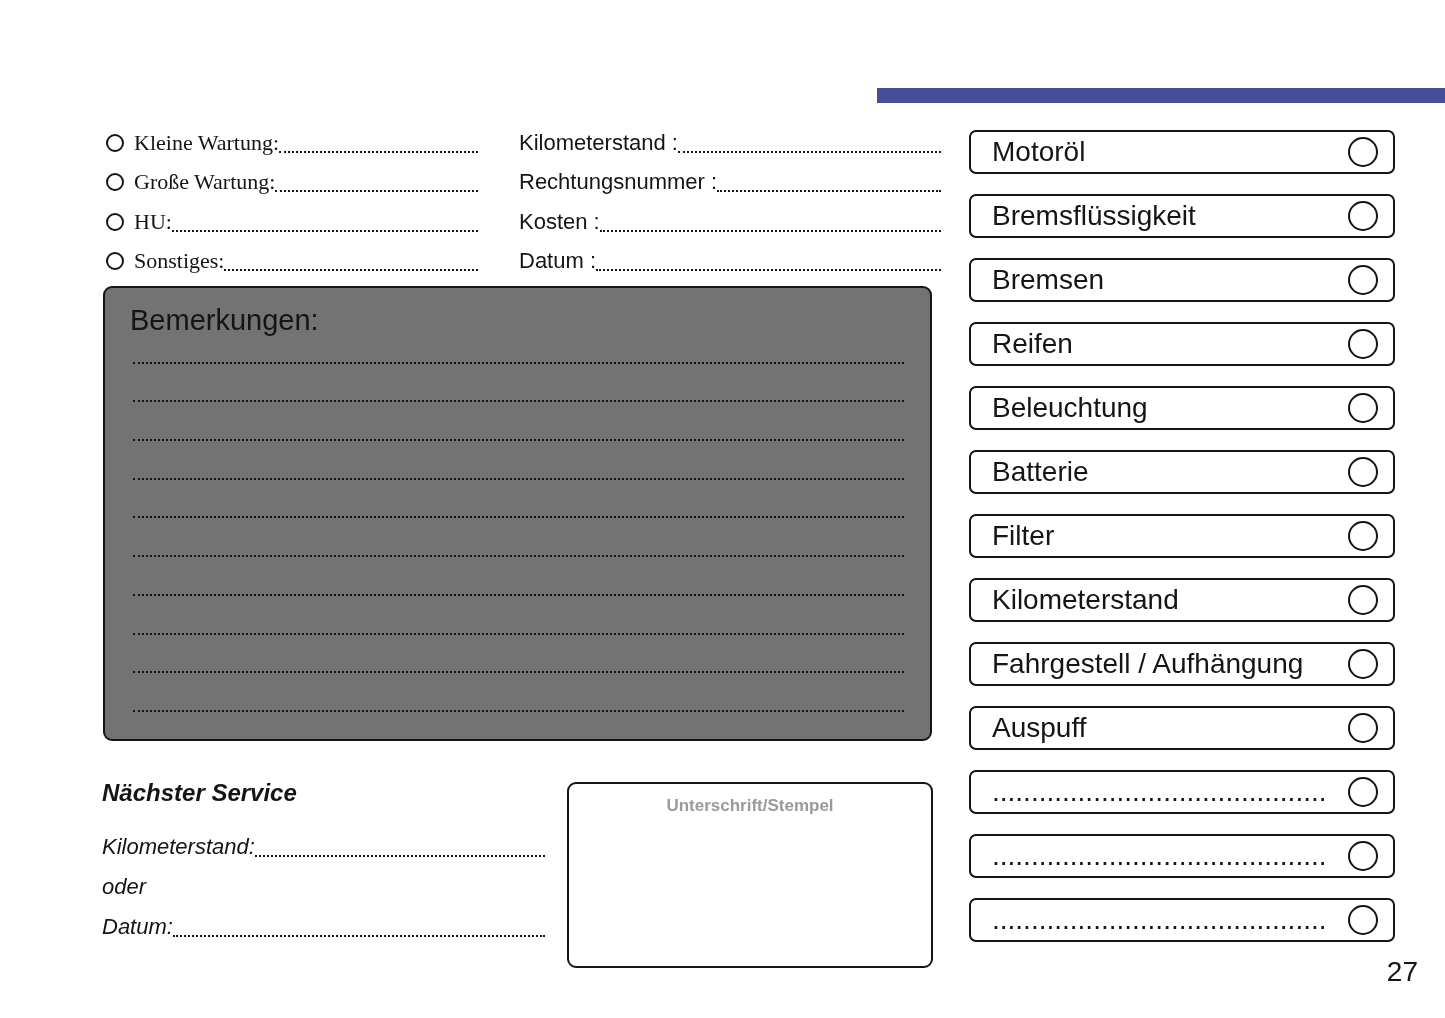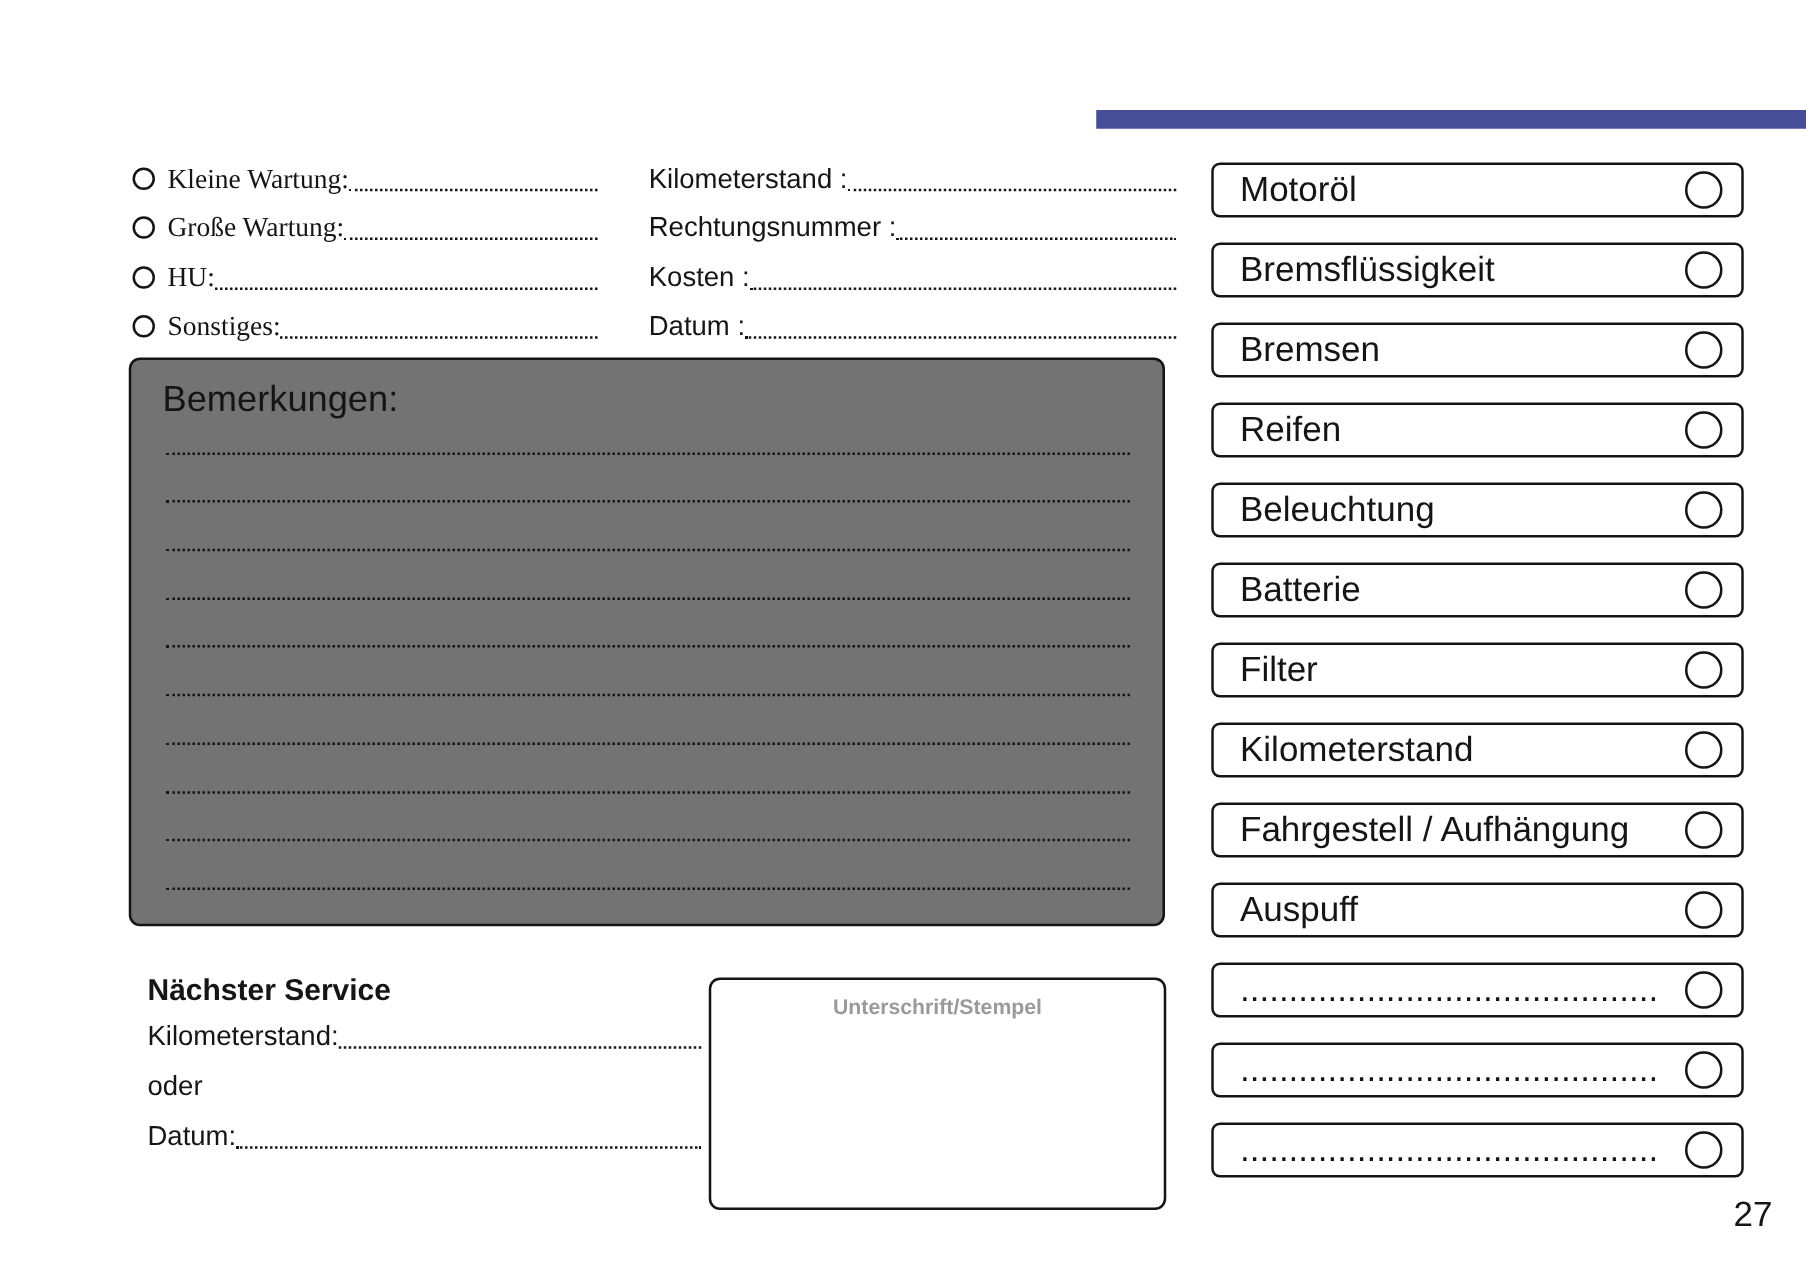--- a/index.html
+++ b/index.html
@@ -33,23 +33,23 @@
   
   .remarks-box {
     left: 103px; top: 286px; width: 829px; height: 455px;
     border: 2.5px solid #151515; border-radius: 9px; background: #737373;
   }
   .remarks-title { position: absolute; left: 25px; top: 16px; font-size: 29px; }
   .remarks-lines { position: absolute; left: 28px; right: 26px; top: 37px; }
   .ruled-line { height: 38.7px; border-bottom: 2.5px dotted #151515; }
 
   
-  .next-service { left: 118px; top: 779px; width: 443px; }
+  .next-service { left: 102px; top: 779px; width: 443px; font-style: italic; }
   .next-service-title { font-size: 24px; font-weight: bold; }
-  .ns-rows { margin-top: 2px; }
+  .ns-rows { margin-top: 20px; }
   .ns-row { display: flex; align-items: center; height: 40px; }
 
   
   .signature-box {
     left: 567px; top: 782px; width: 366px; height: 186px;
     border: 2.5px solid #151515; border-radius: 9px; background: #fff;
   }
   .signature-label {
     margin-top: 12px; text-align: center;
     font-size: 17px; color: #9a9a9a; font-weight: bold;

